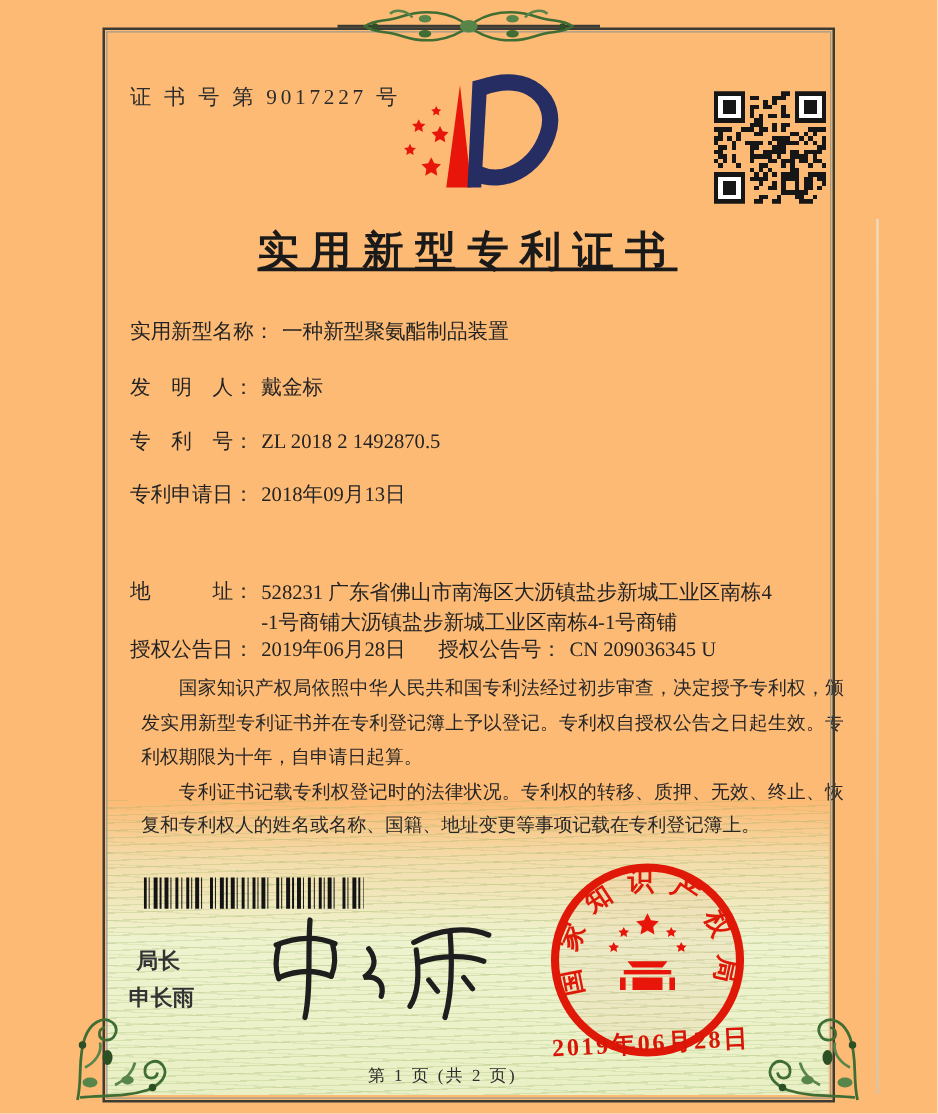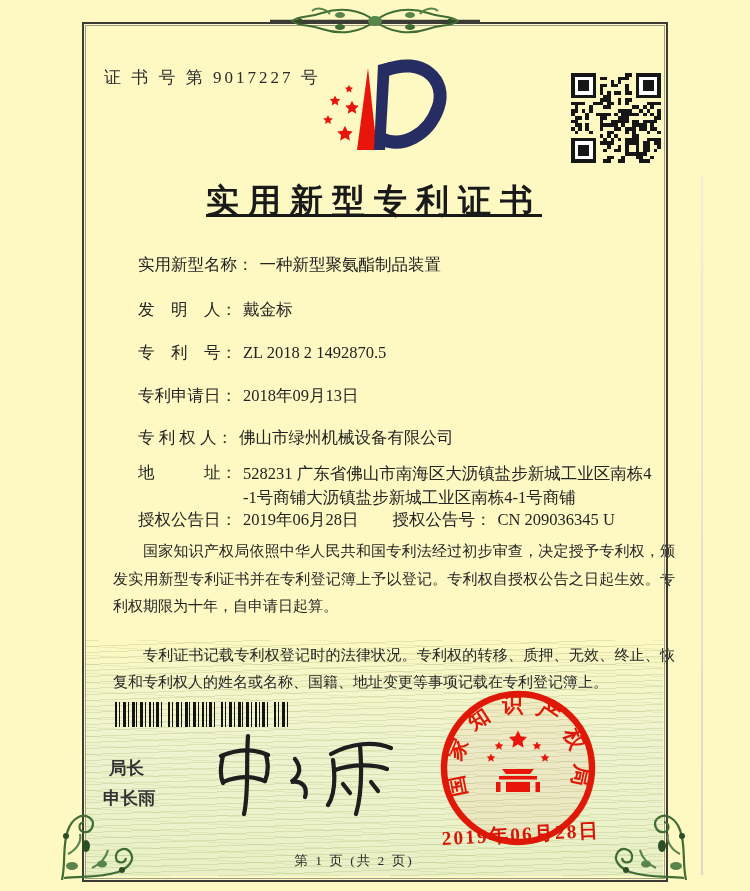--- a/index.html
+++ b/index.html
@@ -1,16 +1,16 @@
 <!DOCTYPE html>
 <html><head>
 <meta charset="utf-8">
 <style>
   html,body{margin:0;padding:0;background:#fff;}
-  .page{position:relative;width:750px;height:891px;background:#fef9c3;overflow:hidden;
+  .page{position:relative;width:750px;height:891px;background:#fdba74;overflow:hidden;
         font-family:"Liberation Serif","DejaVu Serif",serif;color:#222;}
   
   .frame{position:absolute;left:82px;top:22px;width:582px;height:856px;
          border:2px solid #3c3c34;z-index:4;pointer-events:none;}
   .frame::after{content:"";position:absolute;inset:1px;border:1px solid #9a9a8e;}
   .scan-edge{position:absolute;left:701px;top:175px;width:2px;height:700px;
              background:linear-gradient(#e8e8e2,#c9c9c0);opacity:.65;z-index:1;}
   
   .green-zone{position:absolute;left:85px;top:640px;width:578px;height:236px;z-index:0;
       background:linear-gradient(to bottom, rgba(237,243,206,0) 0%, rgba(237,243,206,.6) 20%, #eef3cf 48%, #e9f0c5 100%);}
@@ -18,27 +18,27 @@
       background:repeating-linear-gradient(178deg, rgba(150,176,95,.26) 0 1px, transparent 1px 6px);}
   .green-zone::after{content:"";position:absolute;inset:0;
       background:repeating-linear-gradient(183deg, rgba(150,176,95,.16) 0 1px, transparent 1px 9px);}
   .content{position:absolute;inset:0;z-index:2;}
   .cert-no{position:absolute;left:104px;top:66px;font-size:17px;letter-spacing:3px;color:#2b2b2b;}
   .logo{position:absolute;left:308px;top:56px;width:152px;height:115px;}
   .qr{position:absolute;left:571px;top:73px;width:90px;height:90px;shape-rendering:crispEdges;}
   .title{position:absolute;left:82px;top:179px;width:584px;text-align:center;
          font-size:33px;font-weight:bold;letter-spacing:9px;color:#1a1a1a;text-decoration:underline;}
   .row{position:absolute;left:104px;font-size:16.5px;white-space:nowrap;color:#232323;}
-  .row .lab{margin-right:6px;margin-left:34px;}
+  .row .lab{margin-right:6px;}
   .addr-wrap{display:inline-block;vertical-align:top;white-space:normal;width:450px;line-height:24px;}
   .pair2{margin-left:26px;}
   .paras{position:absolute;left:113px;top:538px;width:562px;font-size:15px;line-height:27.5px;
          text-align:justify;color:#262626;}
   .paras p{margin:0;text-indent:2em;}
-  .paras p + p{margin-top:21px;}
+  .paras p + p{margin-top:0;}
   .barcode{position:absolute;left:115px;top:702px;width:176px;height:25px;background-repeat:repeat-x;
       background-size:53px 100%;
       background-image:repeating-linear-gradient(90deg,
         #131313 0 2px, transparent 2px 4px, #131313 4px 5px, transparent 5px 8px,
         #131313 8px 11px, transparent 11px 13px, #131313 13px 14px, transparent 14px 17px,
         #131313 17px 20px, transparent 20px 21px, #131313 21px 22px, transparent 22px 25px,
         #131313 25px 28px, transparent 28px 30px, #131313 30px 31px, transparent 31px 34px,
         #131313 34px 36px, transparent 36px 38px, #131313 38px 39px, transparent 39px 41px,
         #131313 41px 44px, transparent 44px 46px, #131313 46px 47px, transparent 47px 53px);}
   .gov-title{position:absolute;left:109px;top:756px;font-size:17.5px;font-weight:bold;
@@ -346,23 +346,20 @@
     </div>
     <div class="row" style="top:299px">
       <span class="lab">发　明　人：</span><span class="val">戴金标</span>
     </div>
     <div class="row" style="top:342px">
       <span class="lab">专　利　号：</span><span class="val">ZL 2018 2 1492870.5</span>
     </div>
     <div class="row" style="top:385px">
       <span class="lab">专利申请日：</span><span class="val">2018年09月13日</span>
     </div>
-    <div class="row" style="top:427px">
-      <span class="lab">专 利 权 人：</span><span class="val">佛山市绿州机械设备有限公司</span>
-    </div>
     <div class="row" style="top:462px">
       <span class="lab">地　　　址：</span><span class="addr-wrap"><span style="display:block">528231 广东省佛山市南海区大沥镇盐步新城工业区南栋4</span><span style="display:block">-1号商铺大沥镇盐步新城工业区南栋4-1号商铺</span></span>
     </div>
     <div class="row" style="top:509px">
       <span class="lab">授权公告日：</span><span class="val">2019年06月28日</span><span class="lab pair2">授权公告号：</span><span class="val">CN 209036345 U</span>
     </div>
 
     <div class="paras">
       <p>国家知识产权局依照中华人民共和国专利法经过初步审查，决定授予专利权，颁发实用新型专利证书并在专利登记簿上予以登记。专利权自授权公告之日起生效。专利权期限为十年，自申请日起算。</p>
       <p>专利证书记载专利权登记时的法律状况。专利权的转移、质押、无效、终止、恢复和专利权人的姓名或名称、国籍、地址变更等事项记载在专利登记簿上。</p>

